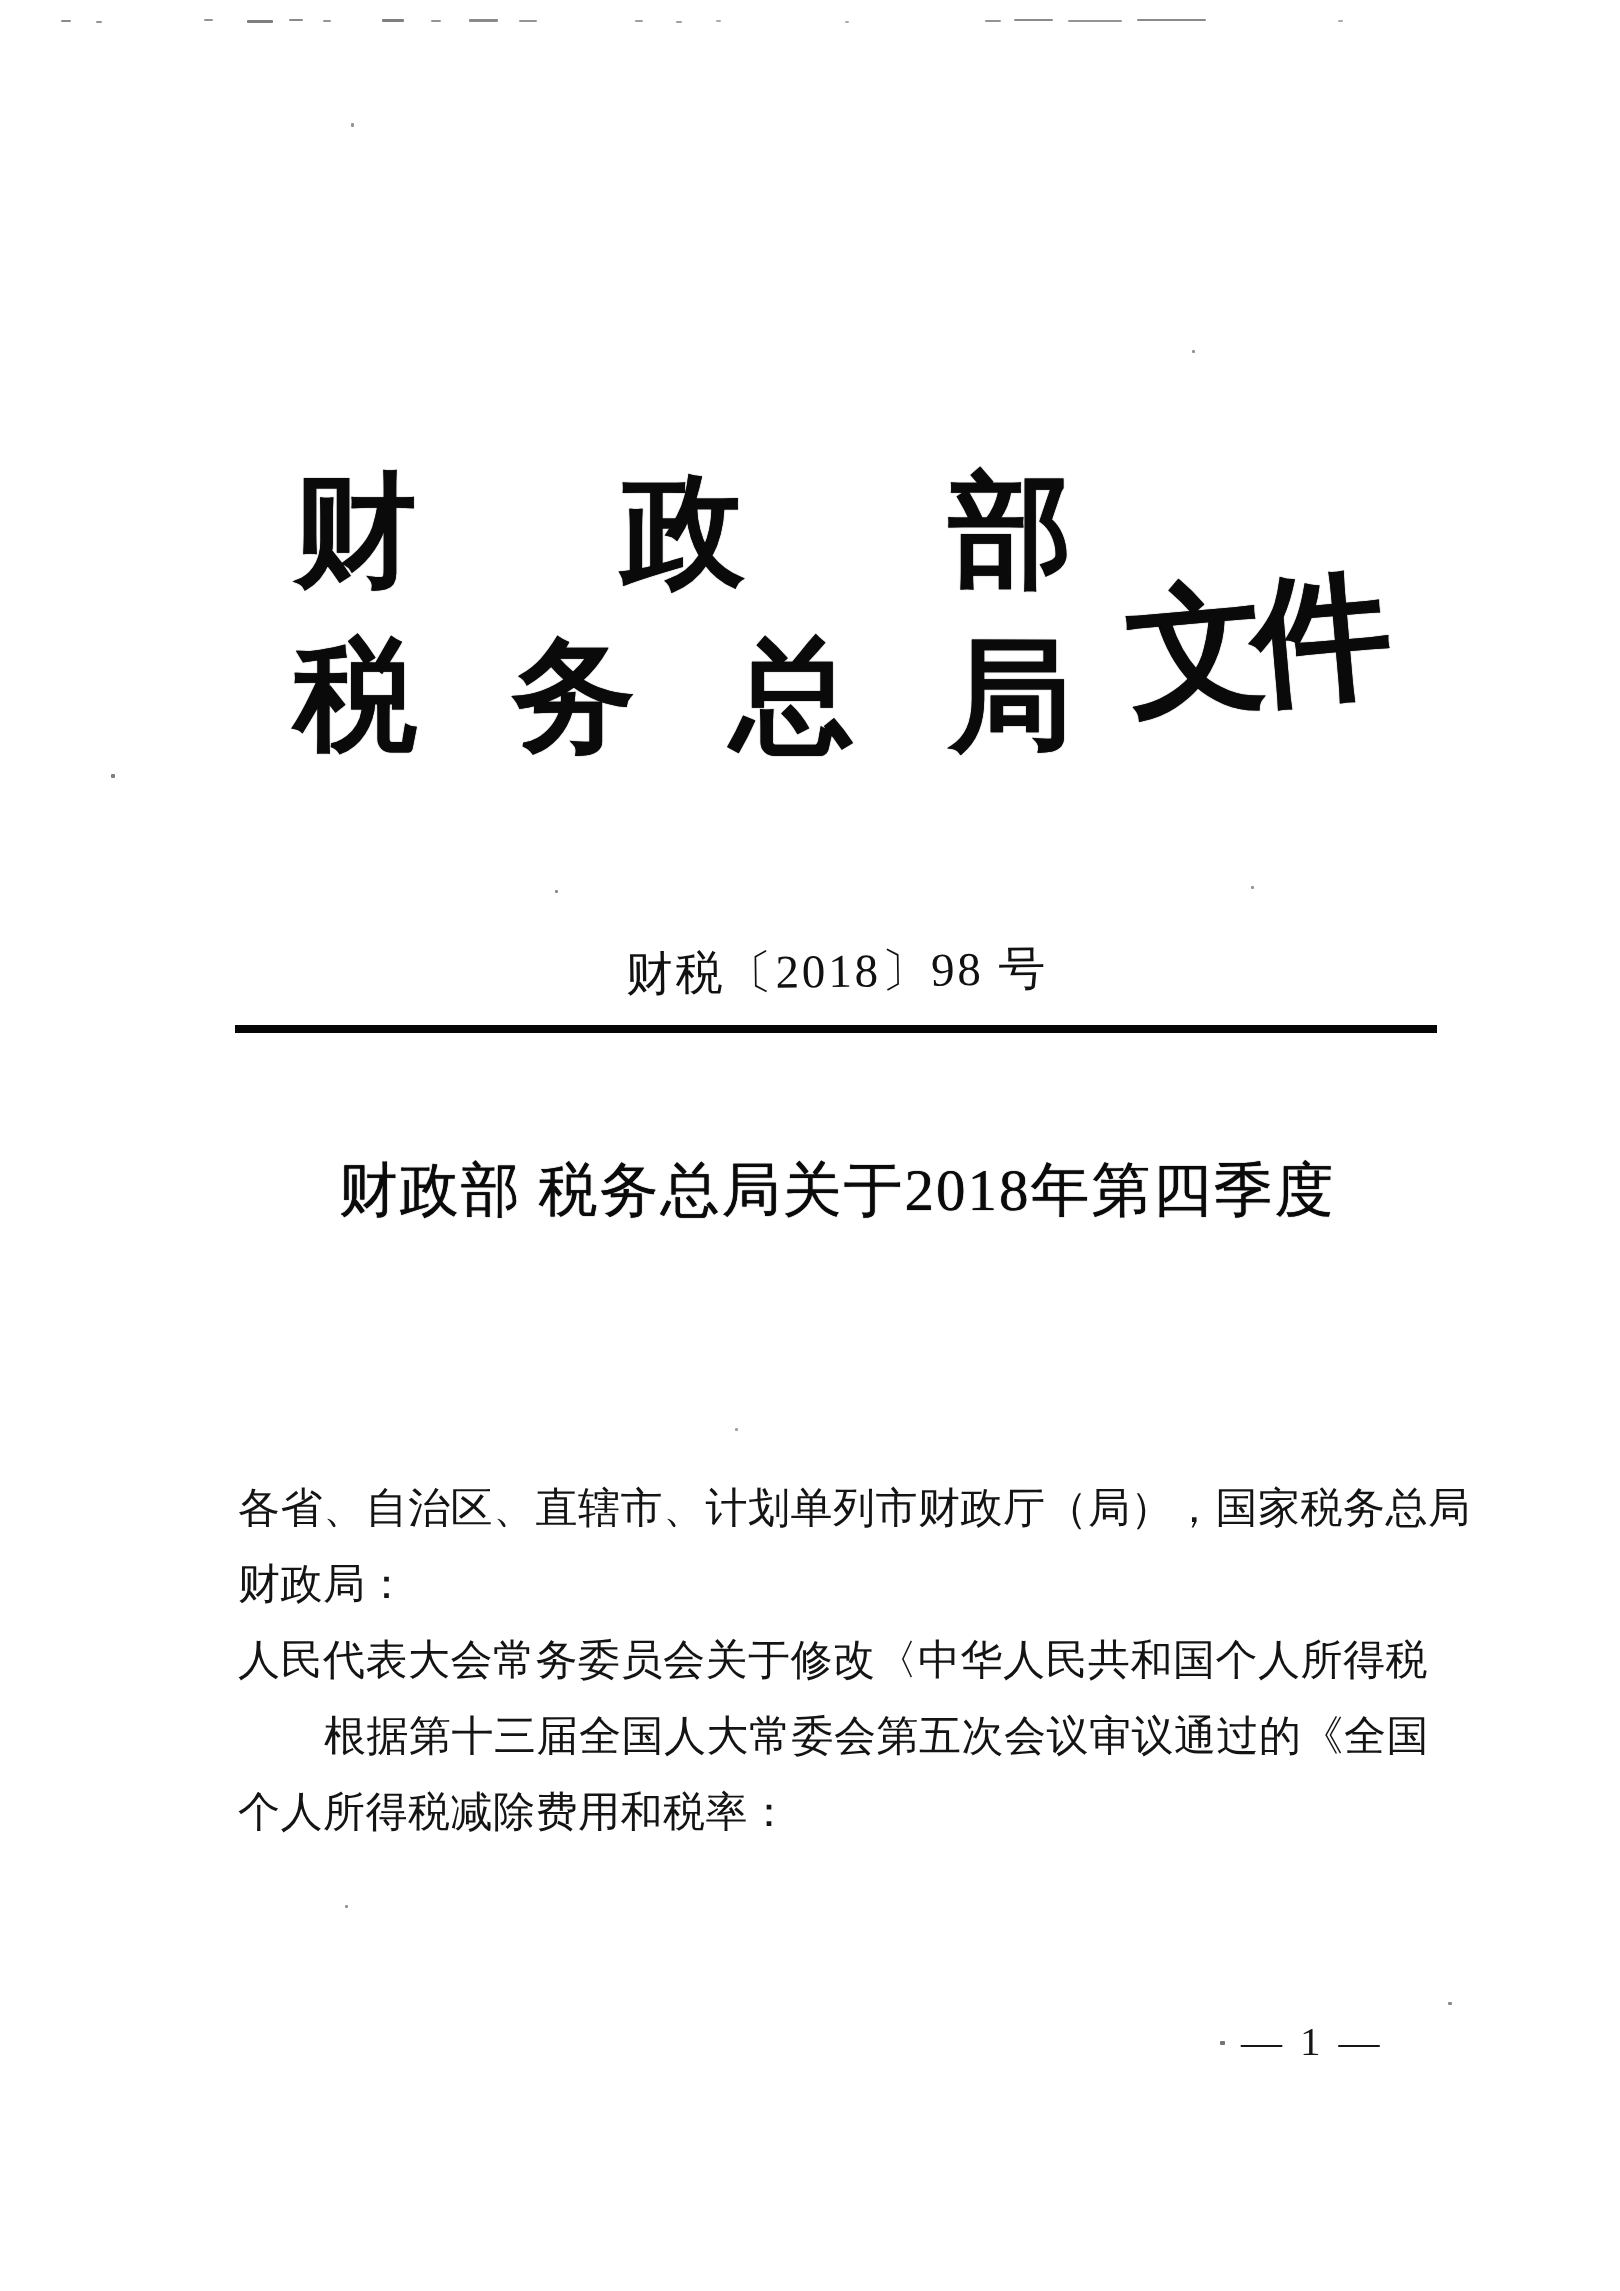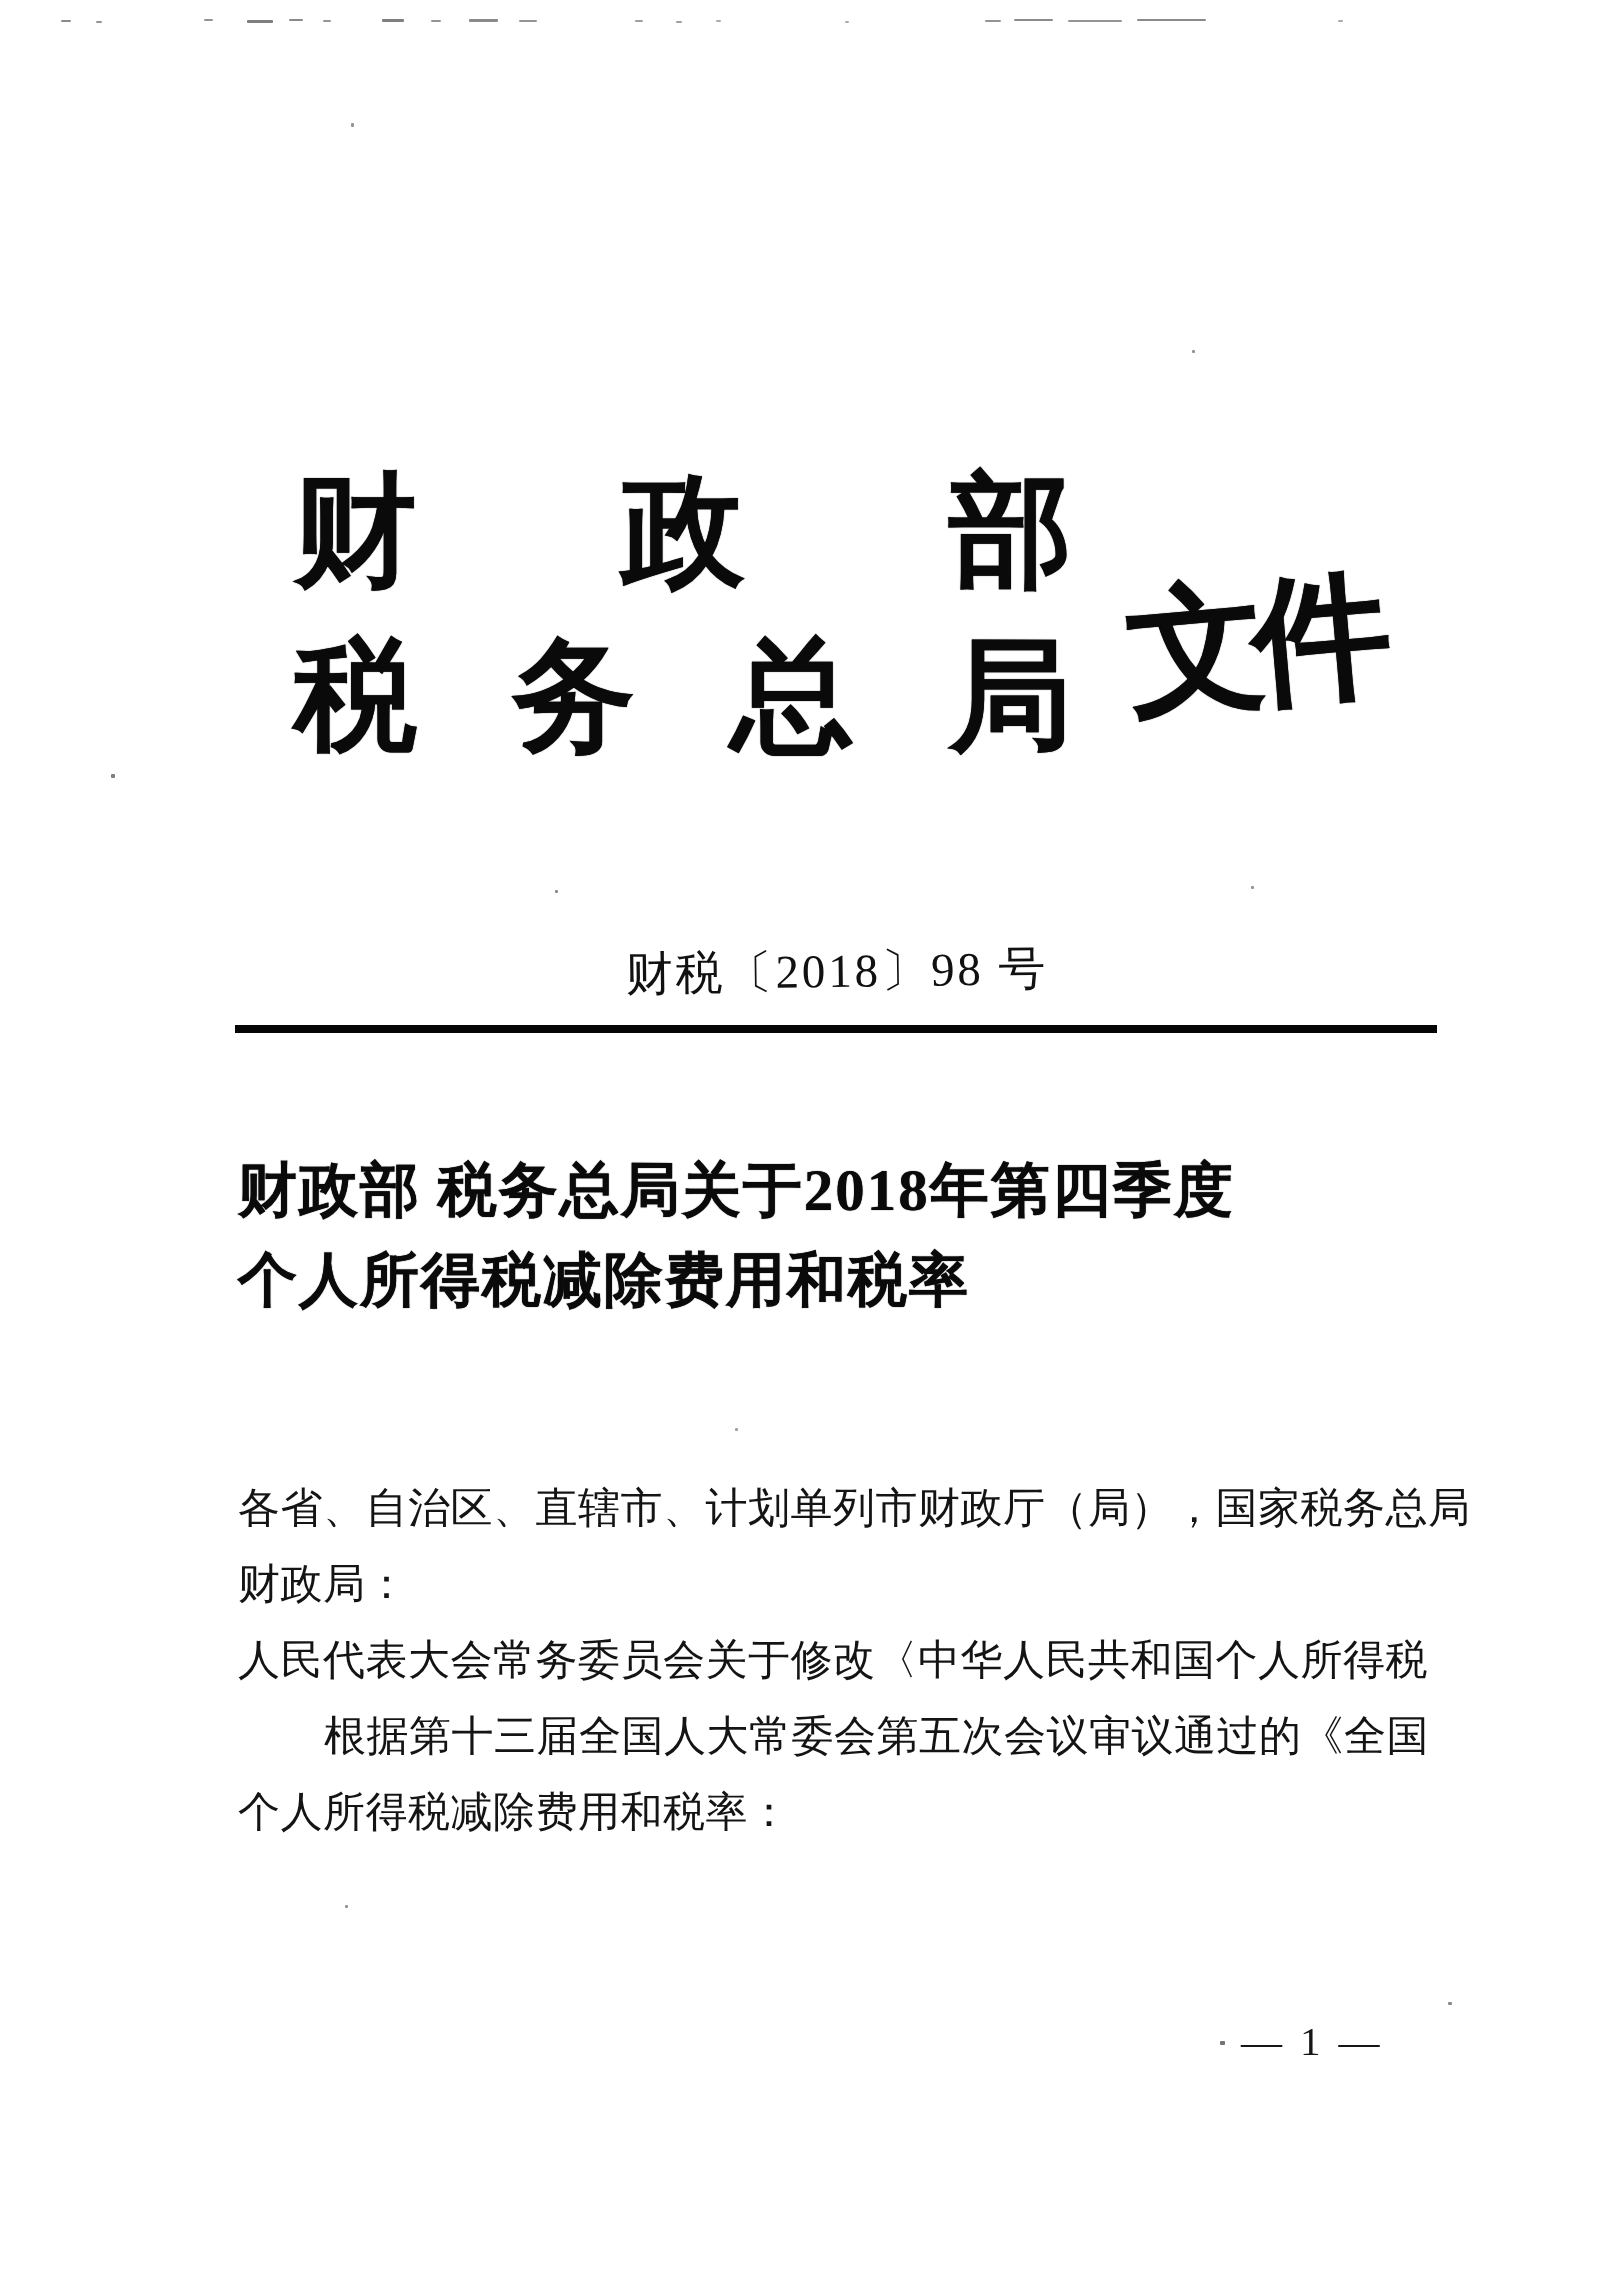--- a/index.html
+++ b/index.html
@@ -63,21 +63,22 @@
     width: 1202px;
     height: 7.8px;
     background: #050505;
   }
   
   .doc-title {
     position: absolute;
     left: 238px;
     top: 1145px;
     width: 1198px;
-    font-weight: 700;
+    text-align: center;
+    font-weight: 400;
     font-size: 59px;
     line-height: 90px;
     letter-spacing: 2px;
     color: #0a0a0a;
   }
   .doc-title .title-line { text-shadow: 0 0 1px #000; }
   
   .doc-body {
     position: absolute;
     left: 238px;
@@ -158,21 +159,20 @@
   <div class="speck" style="left:1192px; top:350px;  width:2.9px; height:2.9px; opacity:.5;"></div>
   <div class="speck" style="left:555px;  top:890px;  width:2.9px; height:2.9px; opacity:.55;"></div>
   <div class="speck" style="left:1251px; top:886px;  width:2.9px; height:2.9px; opacity:.5;"></div>
   <div class="speck" style="left:735px;  top:1428px; width:2.9px; height:2.9px; opacity:.45;"></div>
   <div class="speck" style="left:345px;  top:1905px; width:2.9px; height:2.9px; opacity:.5;"></div>
   <div class="speck" style="left:1448px; top:2002px; width:3.9px; height:2.9px; opacity:.55;"></div>
   <div class="speck" style="left:1220px; top:2041px; width:4.9px; height:3.9px; opacity:.65;"></div>
 
   <div class="doc-title">
     <div class="title-line">财政部 税务总局关于2018年第四季度</div>
-    <div class="title-line">个人所得税减除费用和税率</div>
   </div>
 
   <div class="doc-body">
     <div class="body-line">各省、自治区、直辖市、计划单列市财政厅（局），国家税务总局</div>
     <div class="body-line">财政局：</div>
     <div class="body-line">人民代表大会常务委员会关于修改〈中华人民共和国个人所得税</div>
     <div class="body-line indent">根据第十三届全国人大常委会第五次会议审议通过的《全国</div>
     <div class="body-line">个人所得税减除费用和税率：</div>
   </div>
 

